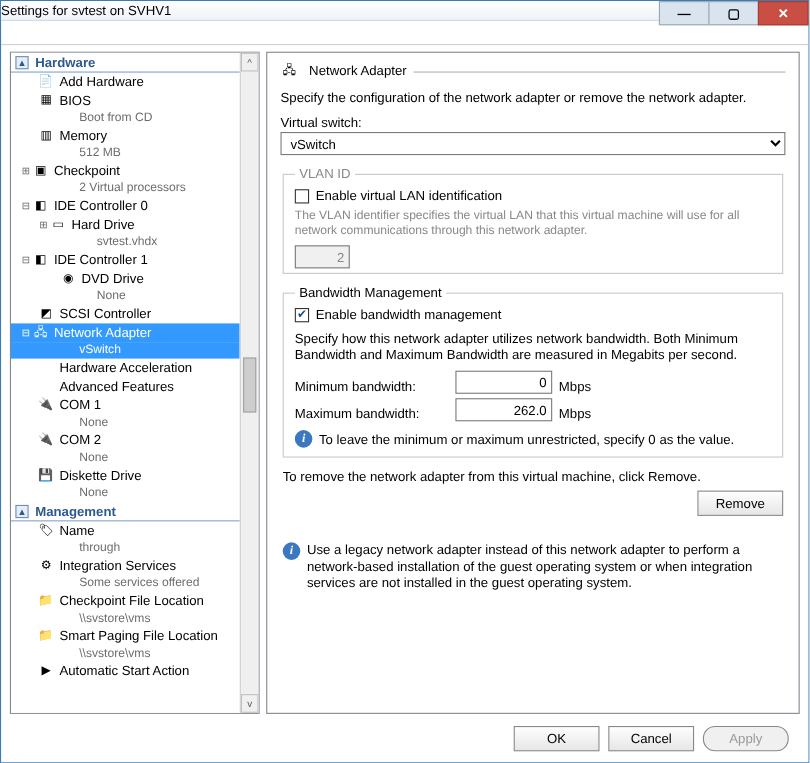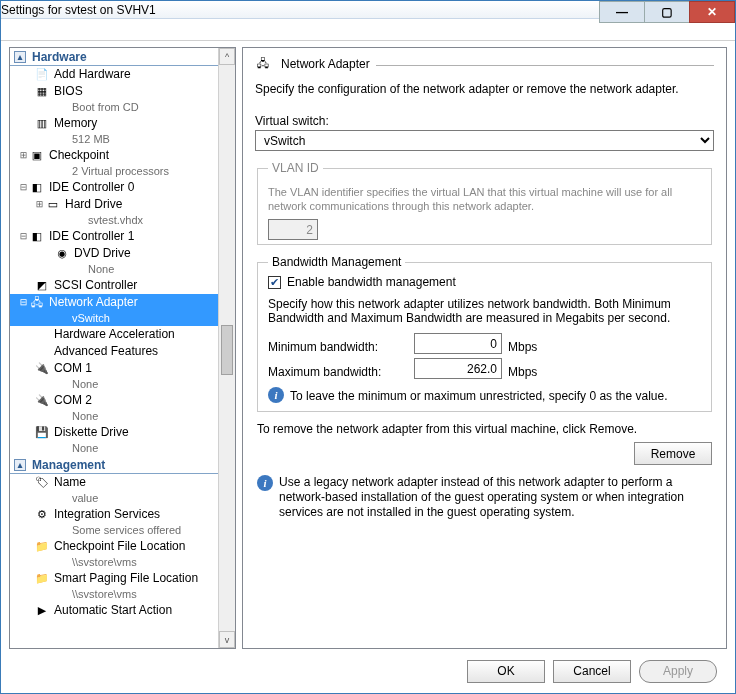--- a/index.html
+++ b/index.html
@@ -148,21 +148,21 @@
             <span>Diskette Drive</span>
           </div>
         <div class="treerow sub">None</div>
 
         <div class="sectionhdr"><span class="chev">▴</span><span>Management</span></div>
 
         <div class="treerow indent1">
             <span class="ticon">🏷</span>
             <span>Name</span>
           </div>
-        <div class="treerow sub">value</div>
+        <div class="treerow sub">through</div>
         <div class="treerow indent1">
             <span class="ticon">⚙</span>
             <span>Integration Services</span>
           </div>
         <div class="treerow sub">Some services offered</div>
         <div class="treerow indent1">
             <span class="ticon">📁</span>
             <span>Checkpoint File Location</span>
           </div>
         <div class="treerow sub">\\svstore\vms</div>
@@ -184,29 +184,33 @@
         <div class="sbbtn">v</div>
       </div>
     </div>
 
     <div class="content">
       <div class="panelhdr">
         <span class="ticon">🖧</span>
         <span>Network Adapter</span>
         <div class="line"></div>
       </div>
-      <div style="margin-bottom:18px;">Specify the configuration of the network adapter or remove the network adapter.</div>
+      <div style="margin-bottom:8px;">Specify the configuration of the network adapter or remove the network adapter.</div>
 
       <div>Virtual switch:</div>
       <select style="width:100%; margin:2px 0 10px 0;">
         <option>vSwitch</option>
       </select>
 
       <fieldset class="disabled">
         <legend>VLAN ID</legend>
+        <label class="lbl">
+          <span class="chk"></span>
+          <span style="color:#000">Enable virtual LAN identification</span>
+        </label>
         <div class="helptext">The VLAN identifier specifies the virtual LAN that this virtual machine will use for all network communications through this network adapter.</div>
         <input type="text" class="num" style="width: 50px;" disabled="" value="2">
       </fieldset>
 
       <fieldset>
         <legend>Bandwidth Management</legend>
         <label class="lbl">
           <span class="chk checked"></span>
           <span>Enable bandwidth management</span>
         </label>
@@ -221,21 +225,21 @@
           <input type="text" class="num" value="262.0" style="">
           <span>Mbps</span>
         </div>
         <div class="row" style="margin-top:8px">
           <span class="infoicon">i</span>
           <span>To leave the minimum or maximum unrestricted, specify 0 as the value.</span>
         </div>
       </fieldset>
 
       <div style="margin:6px 0 6px 2px">To remove the network adapter from this virtual machine, click Remove.</div>
-      <div style="text-align:right; margin:0 2px 10px 0">
+      <div style="text-align:right; margin:0 2px 24px 0">
         <button class="btn">Remove</button>
       </div>
 
       <div class="row" style="align-items:flex-start; margin:0 2px">
         <span class="infoicon">i</span>
         <span style="line-height:15px">Use a legacy network adapter instead of this network adapter to perform a network-based installation of the guest operating system or when integration services are not installed in the guest operating system.</span>
       </div>
     </div>
   </div>
 

